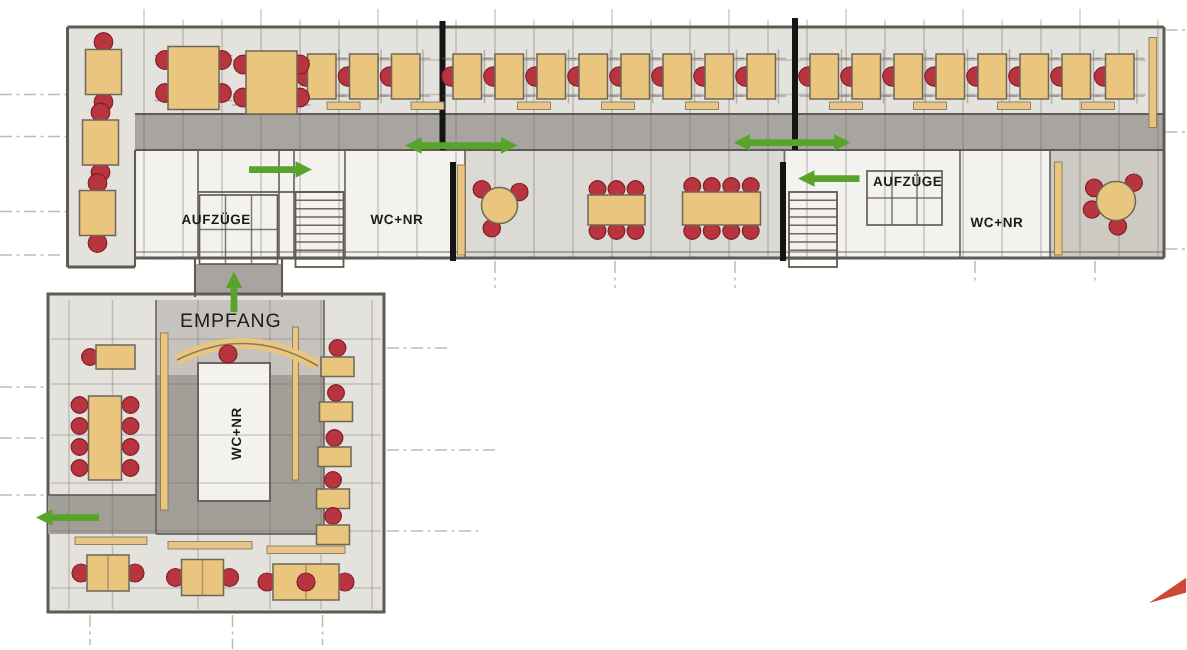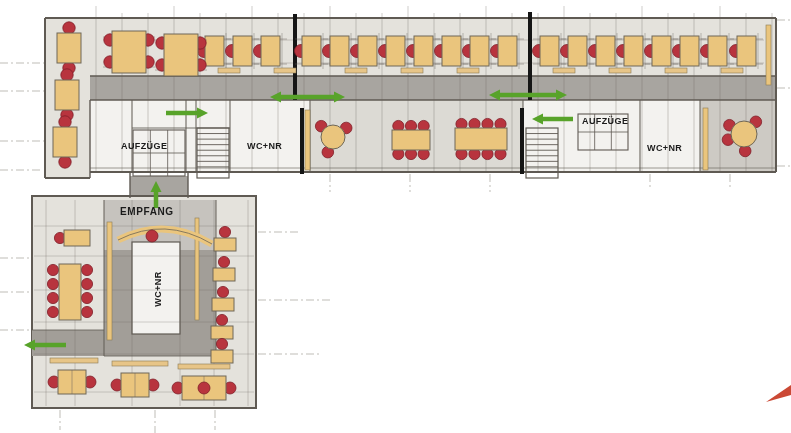--- a/index.html
+++ b/index.html
@@ -1,21 +1,21 @@
 <!DOCTYPE html>
 <html><head>
 <meta charset="utf-8">
 <style>
   html,body{margin:0;padding:0;background:#ffffff;}
   #stage{position:relative;width:791px;height:433px;background:#ffffff;overflow:hidden;
          font-family:"Liberation Sans", sans-serif;}
   #plan-svg{position:absolute;left:0;top:0;}
   .plan-label{position:absolute;color:#1b1b1b;font-size:9px;letter-spacing:.4px;
               white-space:nowrap;font-weight:600;}
-  .plan-label.big{font-size:10px;font-weight:700;letter-spacing:.6px;}
+  .plan-label.big{font-size:13px;font-weight:400;letter-spacing:.6px;}
   .plan-label.vert{transform:rotate(-90deg);transform-origin:center;}
 </style>
 </head>
 <body>
 
 <div id="stage">
   <svg id="plan-svg" width="791" height="433" viewBox="0 0 791 433">
       <rect x="45" y="18" width="731" height="58" fill="#e4e2dc" opacity="1"></rect>
       <rect x="45" y="18" width="45" height="160" fill="#e4e2dc" opacity="1"></rect>
       <rect x="90" y="76" width="686" height="24" fill="#a8a5a0" opacity="1"></rect>

